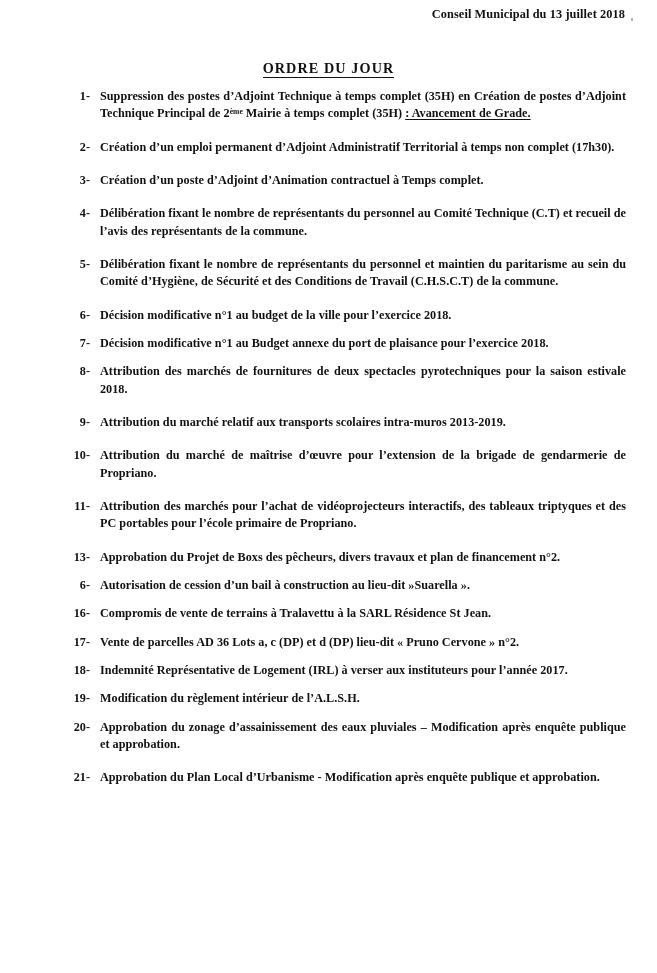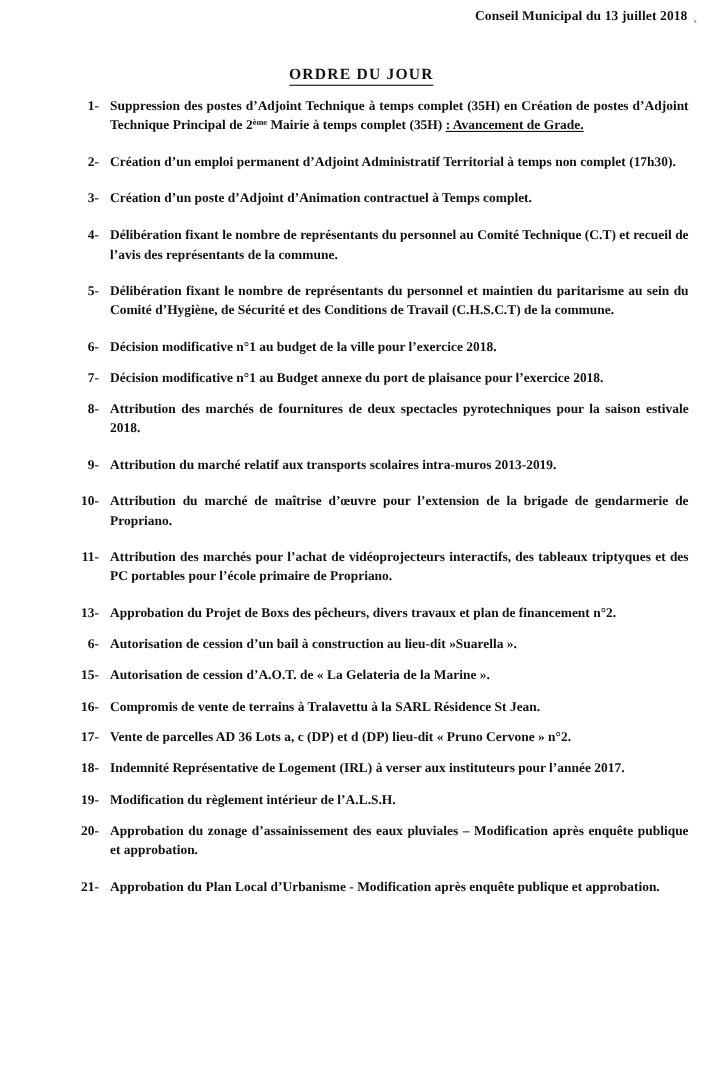--- a/index.html
+++ b/index.html
@@ -187,24 +187,20 @@
     <div class="agenda-item gap-sm">
       <span class="item-num">13-</span>
       <span class="item-text">Approbation du Projet de Boxs des pêcheurs, divers travaux et plan de financement n°2.</span>
     </div>
 
     <div class="agenda-item gap-sm">
       <span class="item-num">6-</span>
       <span class="item-text">Autorisation de cession d’un bail à construction au lieu-dit »Suarella ».</span>
     </div>
 
-    <div class="agenda-item gap-sm">
-      <span class="item-num">15-</span>
-      <span class="item-text">Autorisation de cession d’A.O.T. de « La Gelateria de la Marine ».</span>
-    </div>
 
     <div class="agenda-item gap-sm">
       <span class="item-num">16-</span>
       <span class="item-text">Compromis de vente de terrains à Tralavettu à la SARL Résidence St Jean.</span>
     </div>
 
     <div class="agenda-item gap-sm">
       <span class="item-num">17-</span>
       <span class="item-text">Vente de parcelles AD 36 Lots a, c (DP) et d (DP) lieu-dit « Pruno Cervone » n°2.</span>
     </div>

